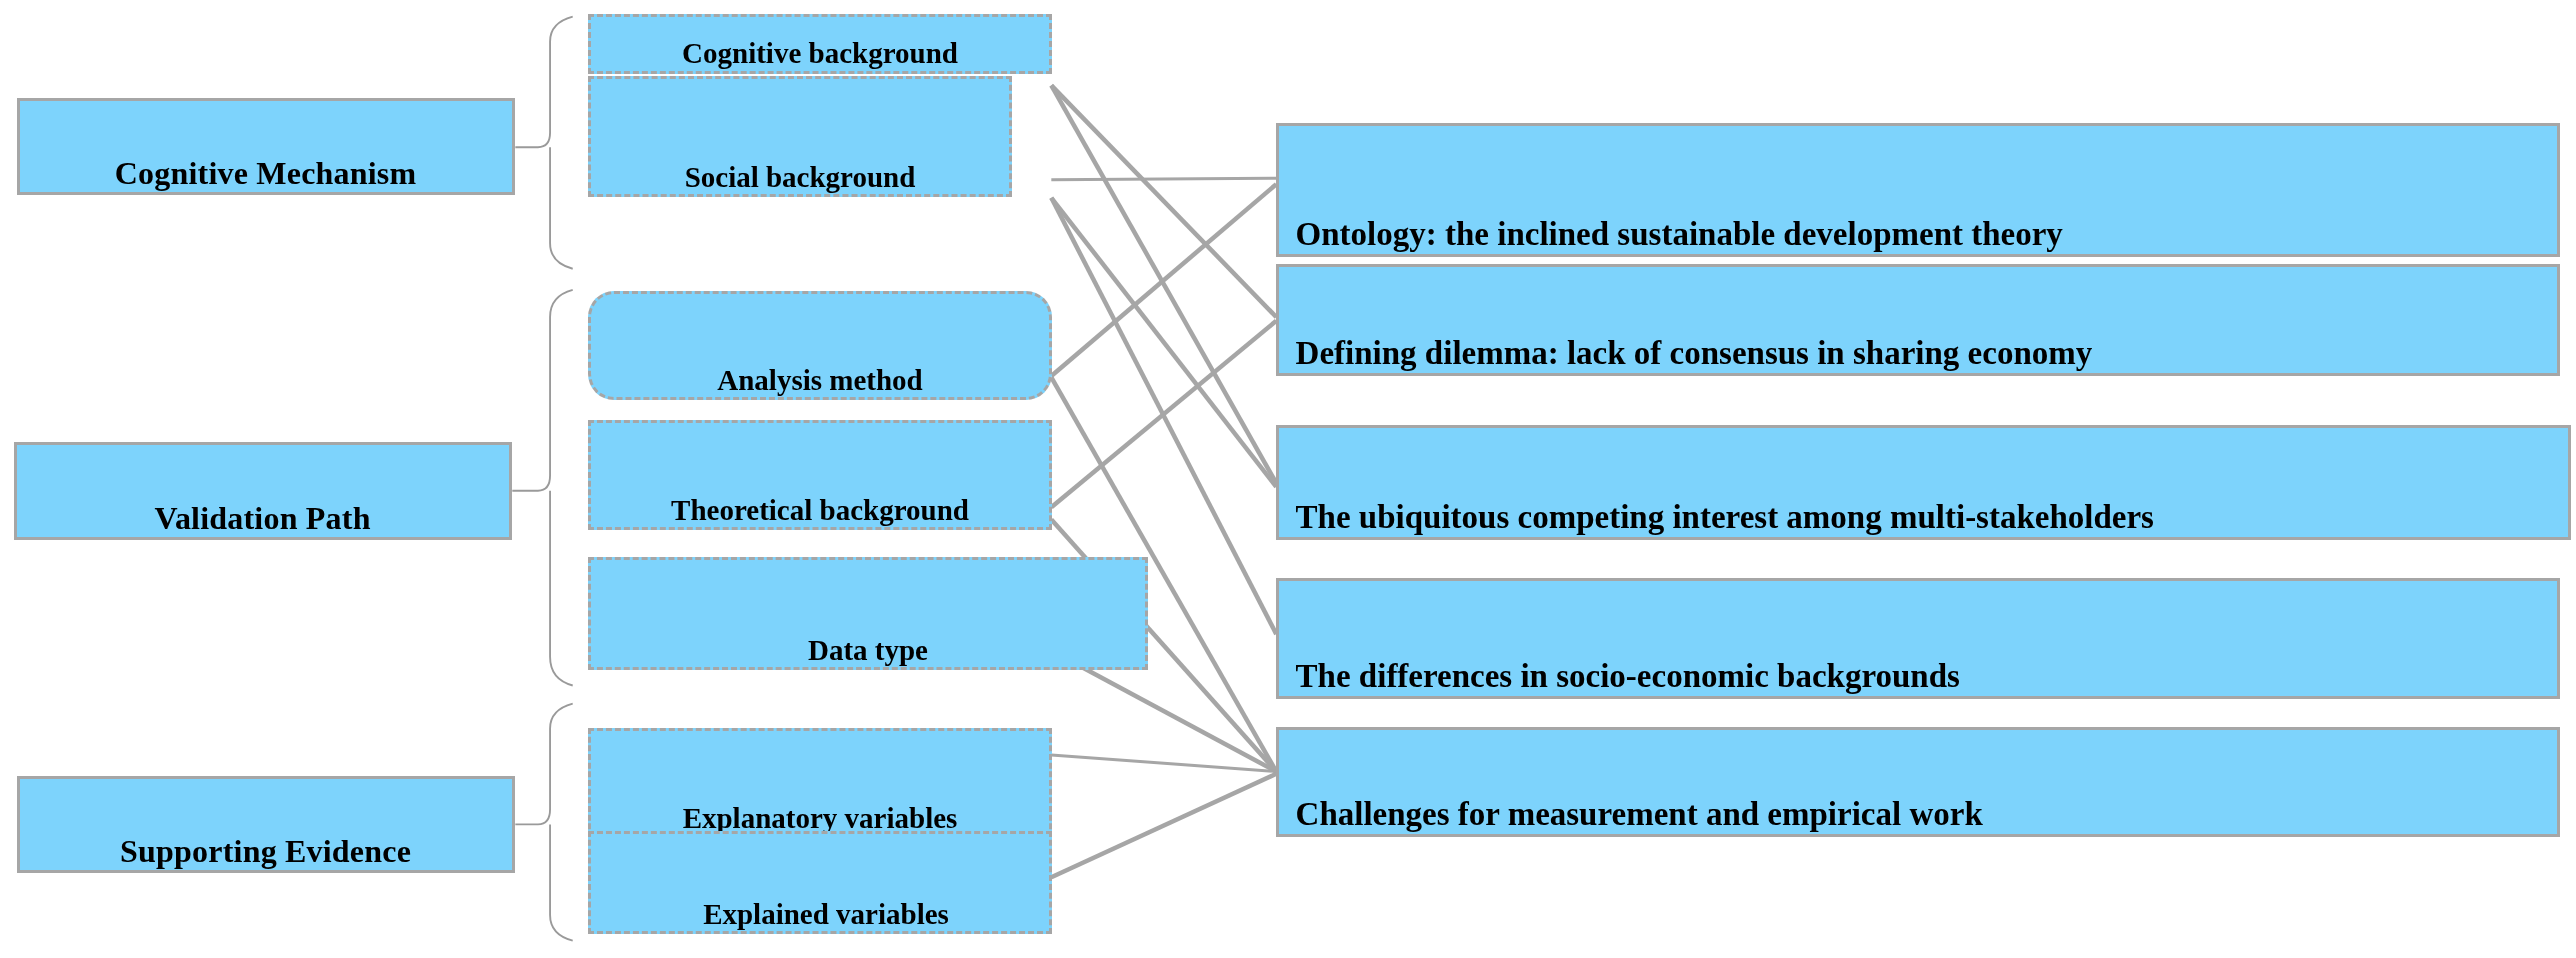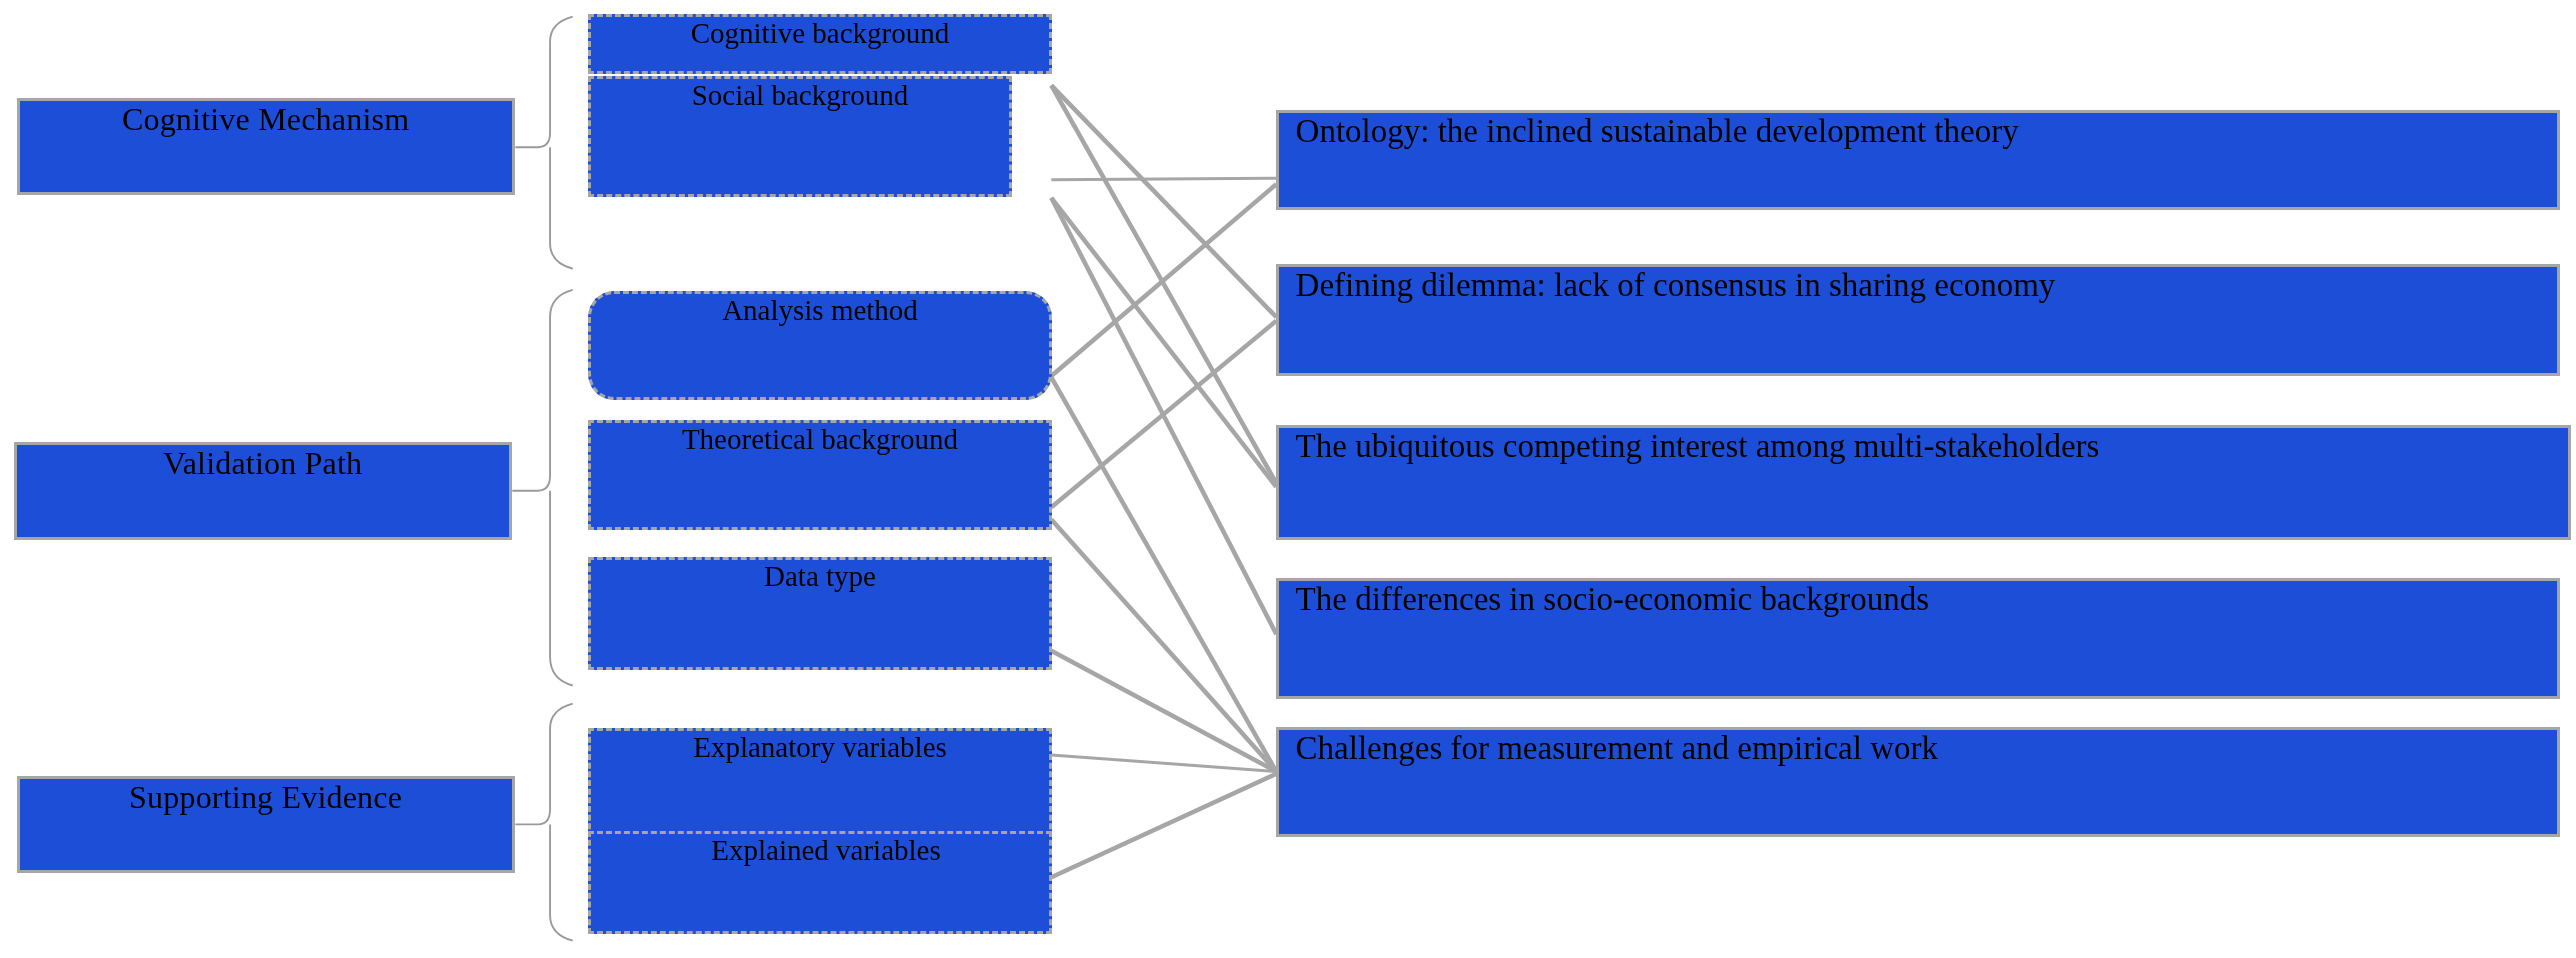--- a/index.html
+++ b/index.html
@@ -11,27 +11,27 @@
     position: relative;
     width: 2576px;
     height: 958px;
     background: #ffffff;
     font-family: "Liberation Serif", "DejaVu Serif", serif;
     overflow: hidden;
   }
   .box {
     position: absolute;
     box-sizing: border-box;
-    background: #1d4ed8;
+    background: #7dd3fc;
     display: flex;
-    align-items: flex-start;
+    align-items: flex-end;
     justify-content: center;
     text-align: center;
     color: #000000;
-    font-weight: normal;
+    font-weight: bold;
     line-height: 1.15;
   }
   .cat-box {
     border: 3px solid #a6a6a6;
     font-size: 32px;
     letter-spacing: 0.2px;
   }
   .sub-box {
     border: 3.8px dashed #a6a6a6;
     font-size: 29px;
@@ -121,33 +121,33 @@
   </div>
 
   <div class="box sub-box" style="left:588px; top:291px; width:464px; height:109px;border-radius:26px;">
     <span>Analysis method</span>
   </div>
 
   <div class="box sub-box" style="left:588px; top:420px; width:464px; height:110px;">
     <span>Theoretical background</span>
   </div>
 
-  <div class="box sub-box" style="left:588px; top:557px; width:464px; height:113px;">
+  <div class="box sub-box" style="left:588px; top:557px; width:560px; height:113px;">
     <span>Data type</span>
   </div>
 
   <div class="box sub-box" style="left:588px; top:728px; width:464px; height:110px;">
     <span>Explanatory variables</span>
   </div>
 
   <div class="box sub-box" style="left:588px; top:831px; width:464px; height:103px;padding-left:12px;">
     <span>Explained variables</span>
   </div>
 
-  <div class="box out-box" style="left:1276px; top:110px; width:1284px; height:100px;">
+  <div class="box out-box" style="left:1276px; top:123px; width:1284px; height:134px;">
     <span>Ontology: the inclined sustainable development theory</span>
   </div>
 
   <div class="box out-box" style="left:1276px; top:264px; width:1284px; height:112px;">
     <span>Defining dilemma: lack of consensus in sharing economy</span>
   </div>
 
   <div class="box out-box" style="left:1276px; top:425px; width:1295px; height:115px;">
     <span>The ubiquitous competing interest among multi-stakeholders</span>
   </div>

